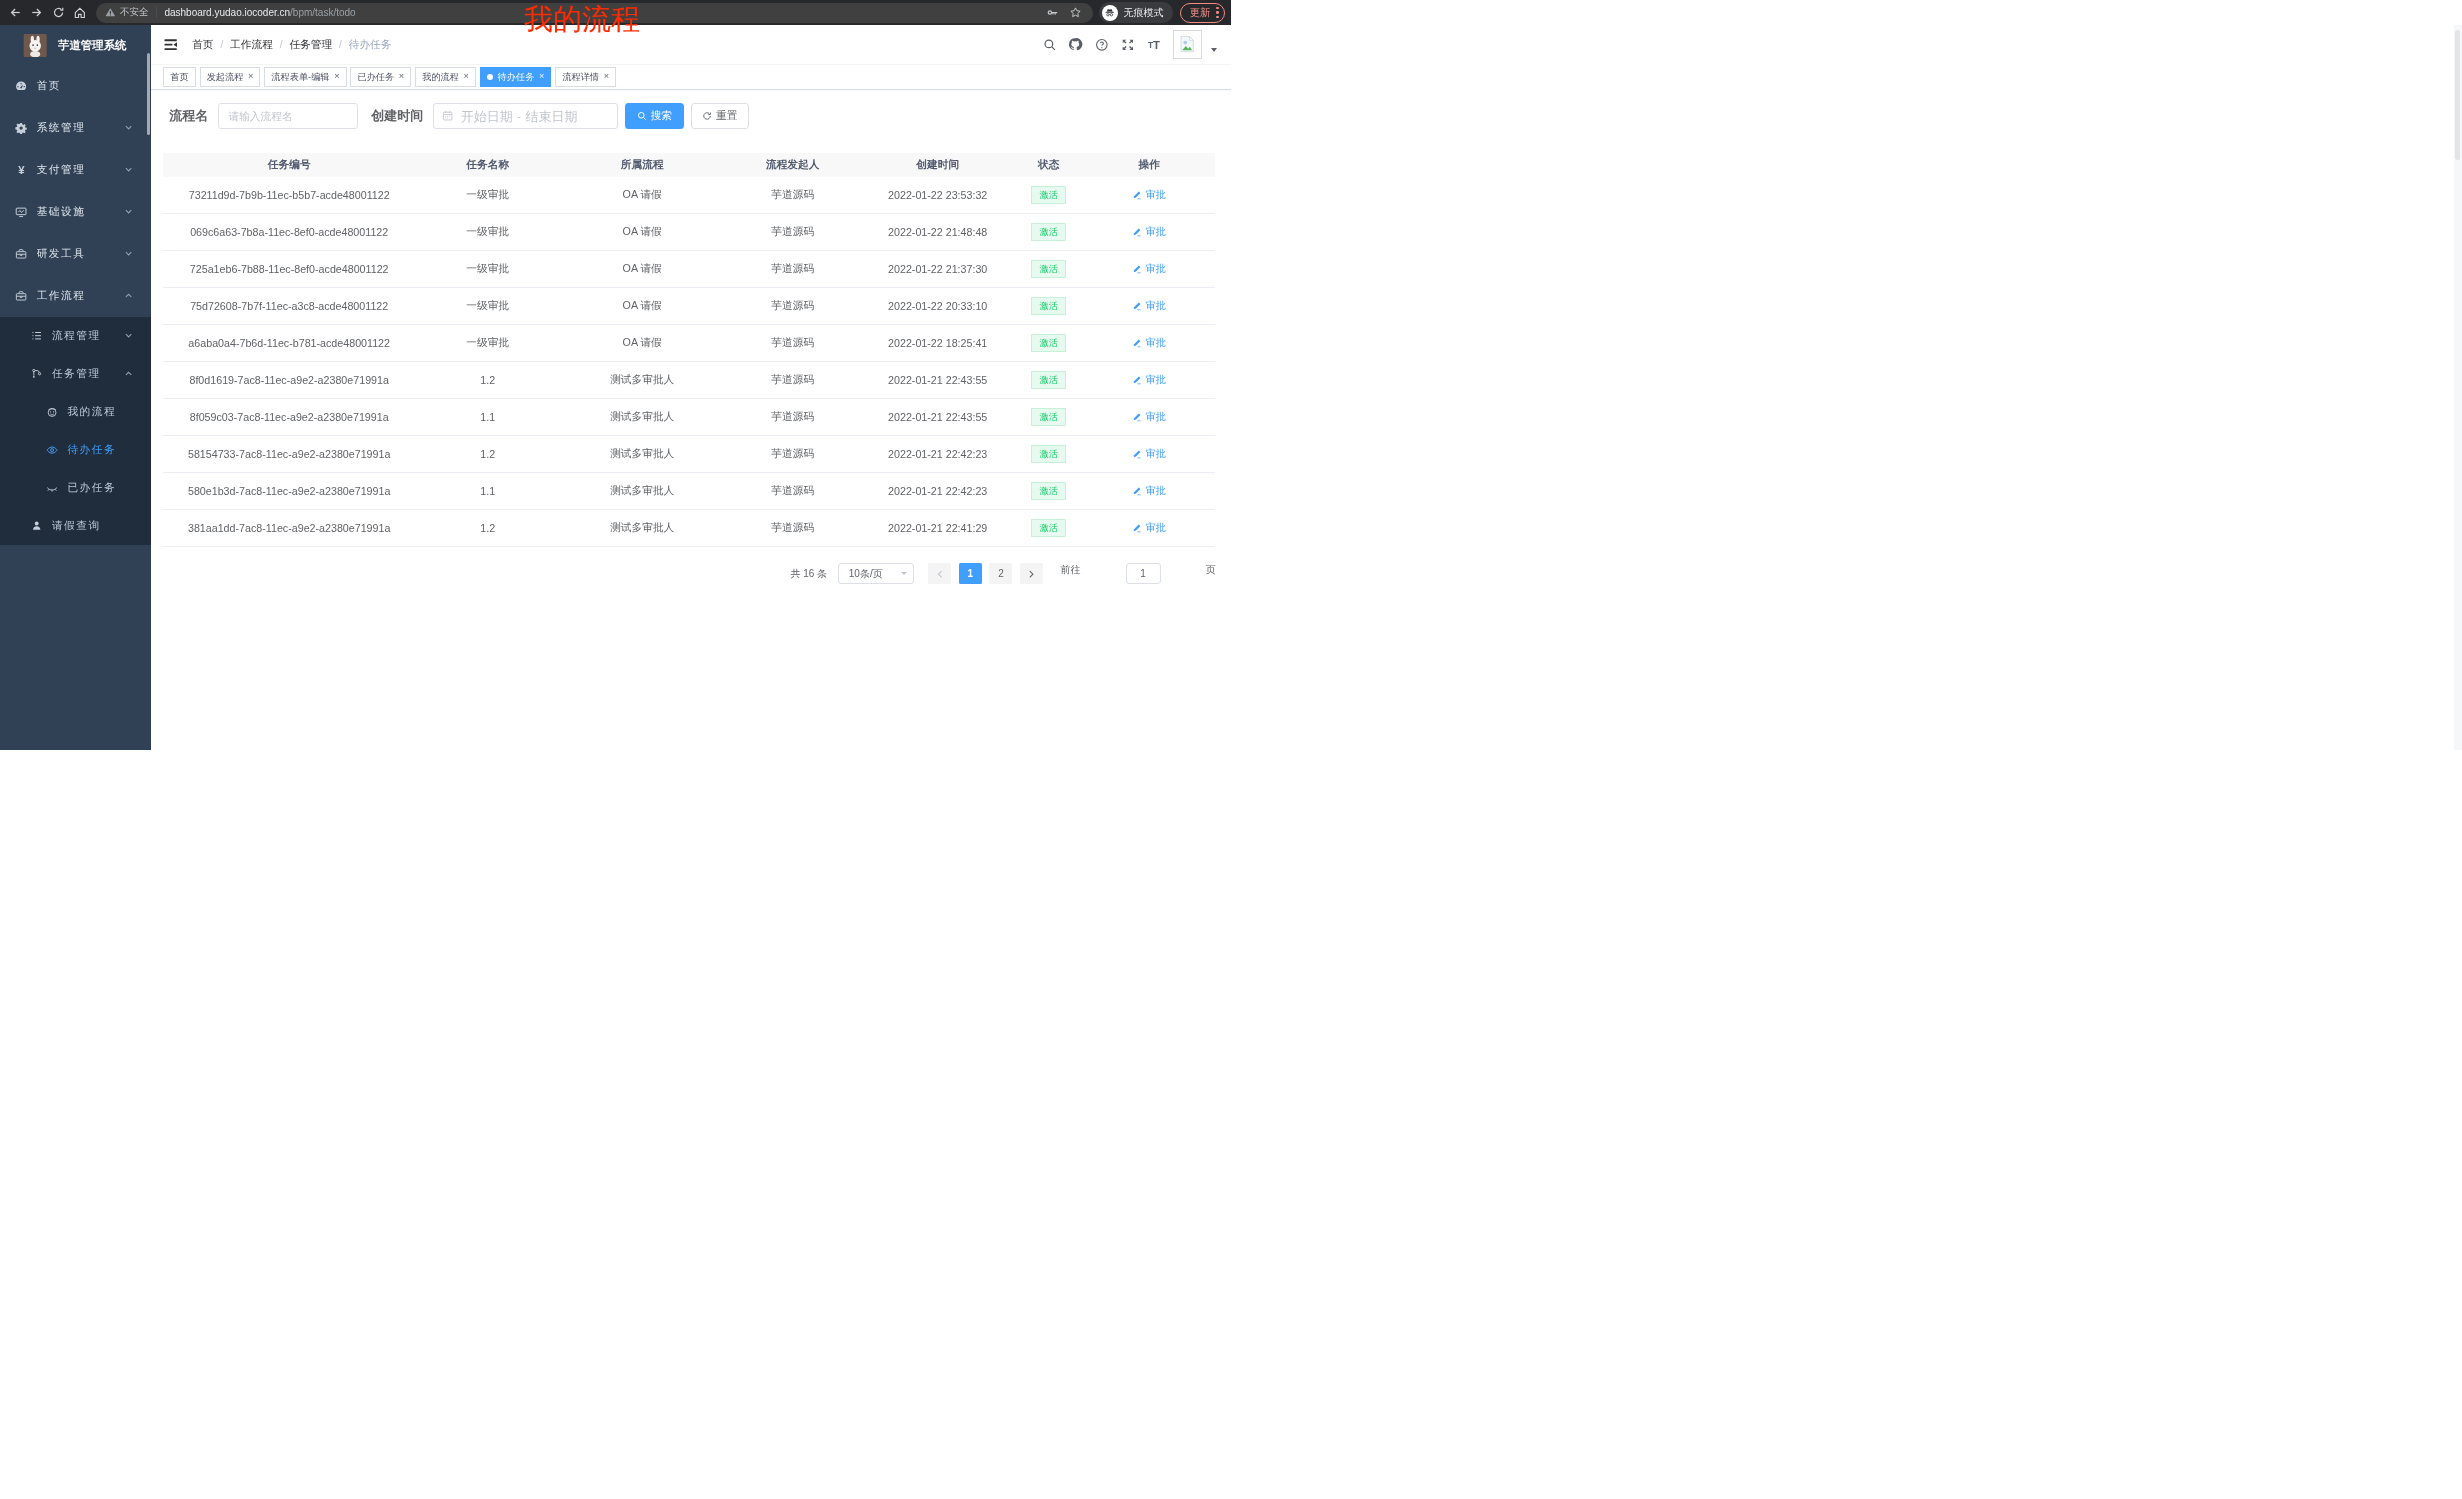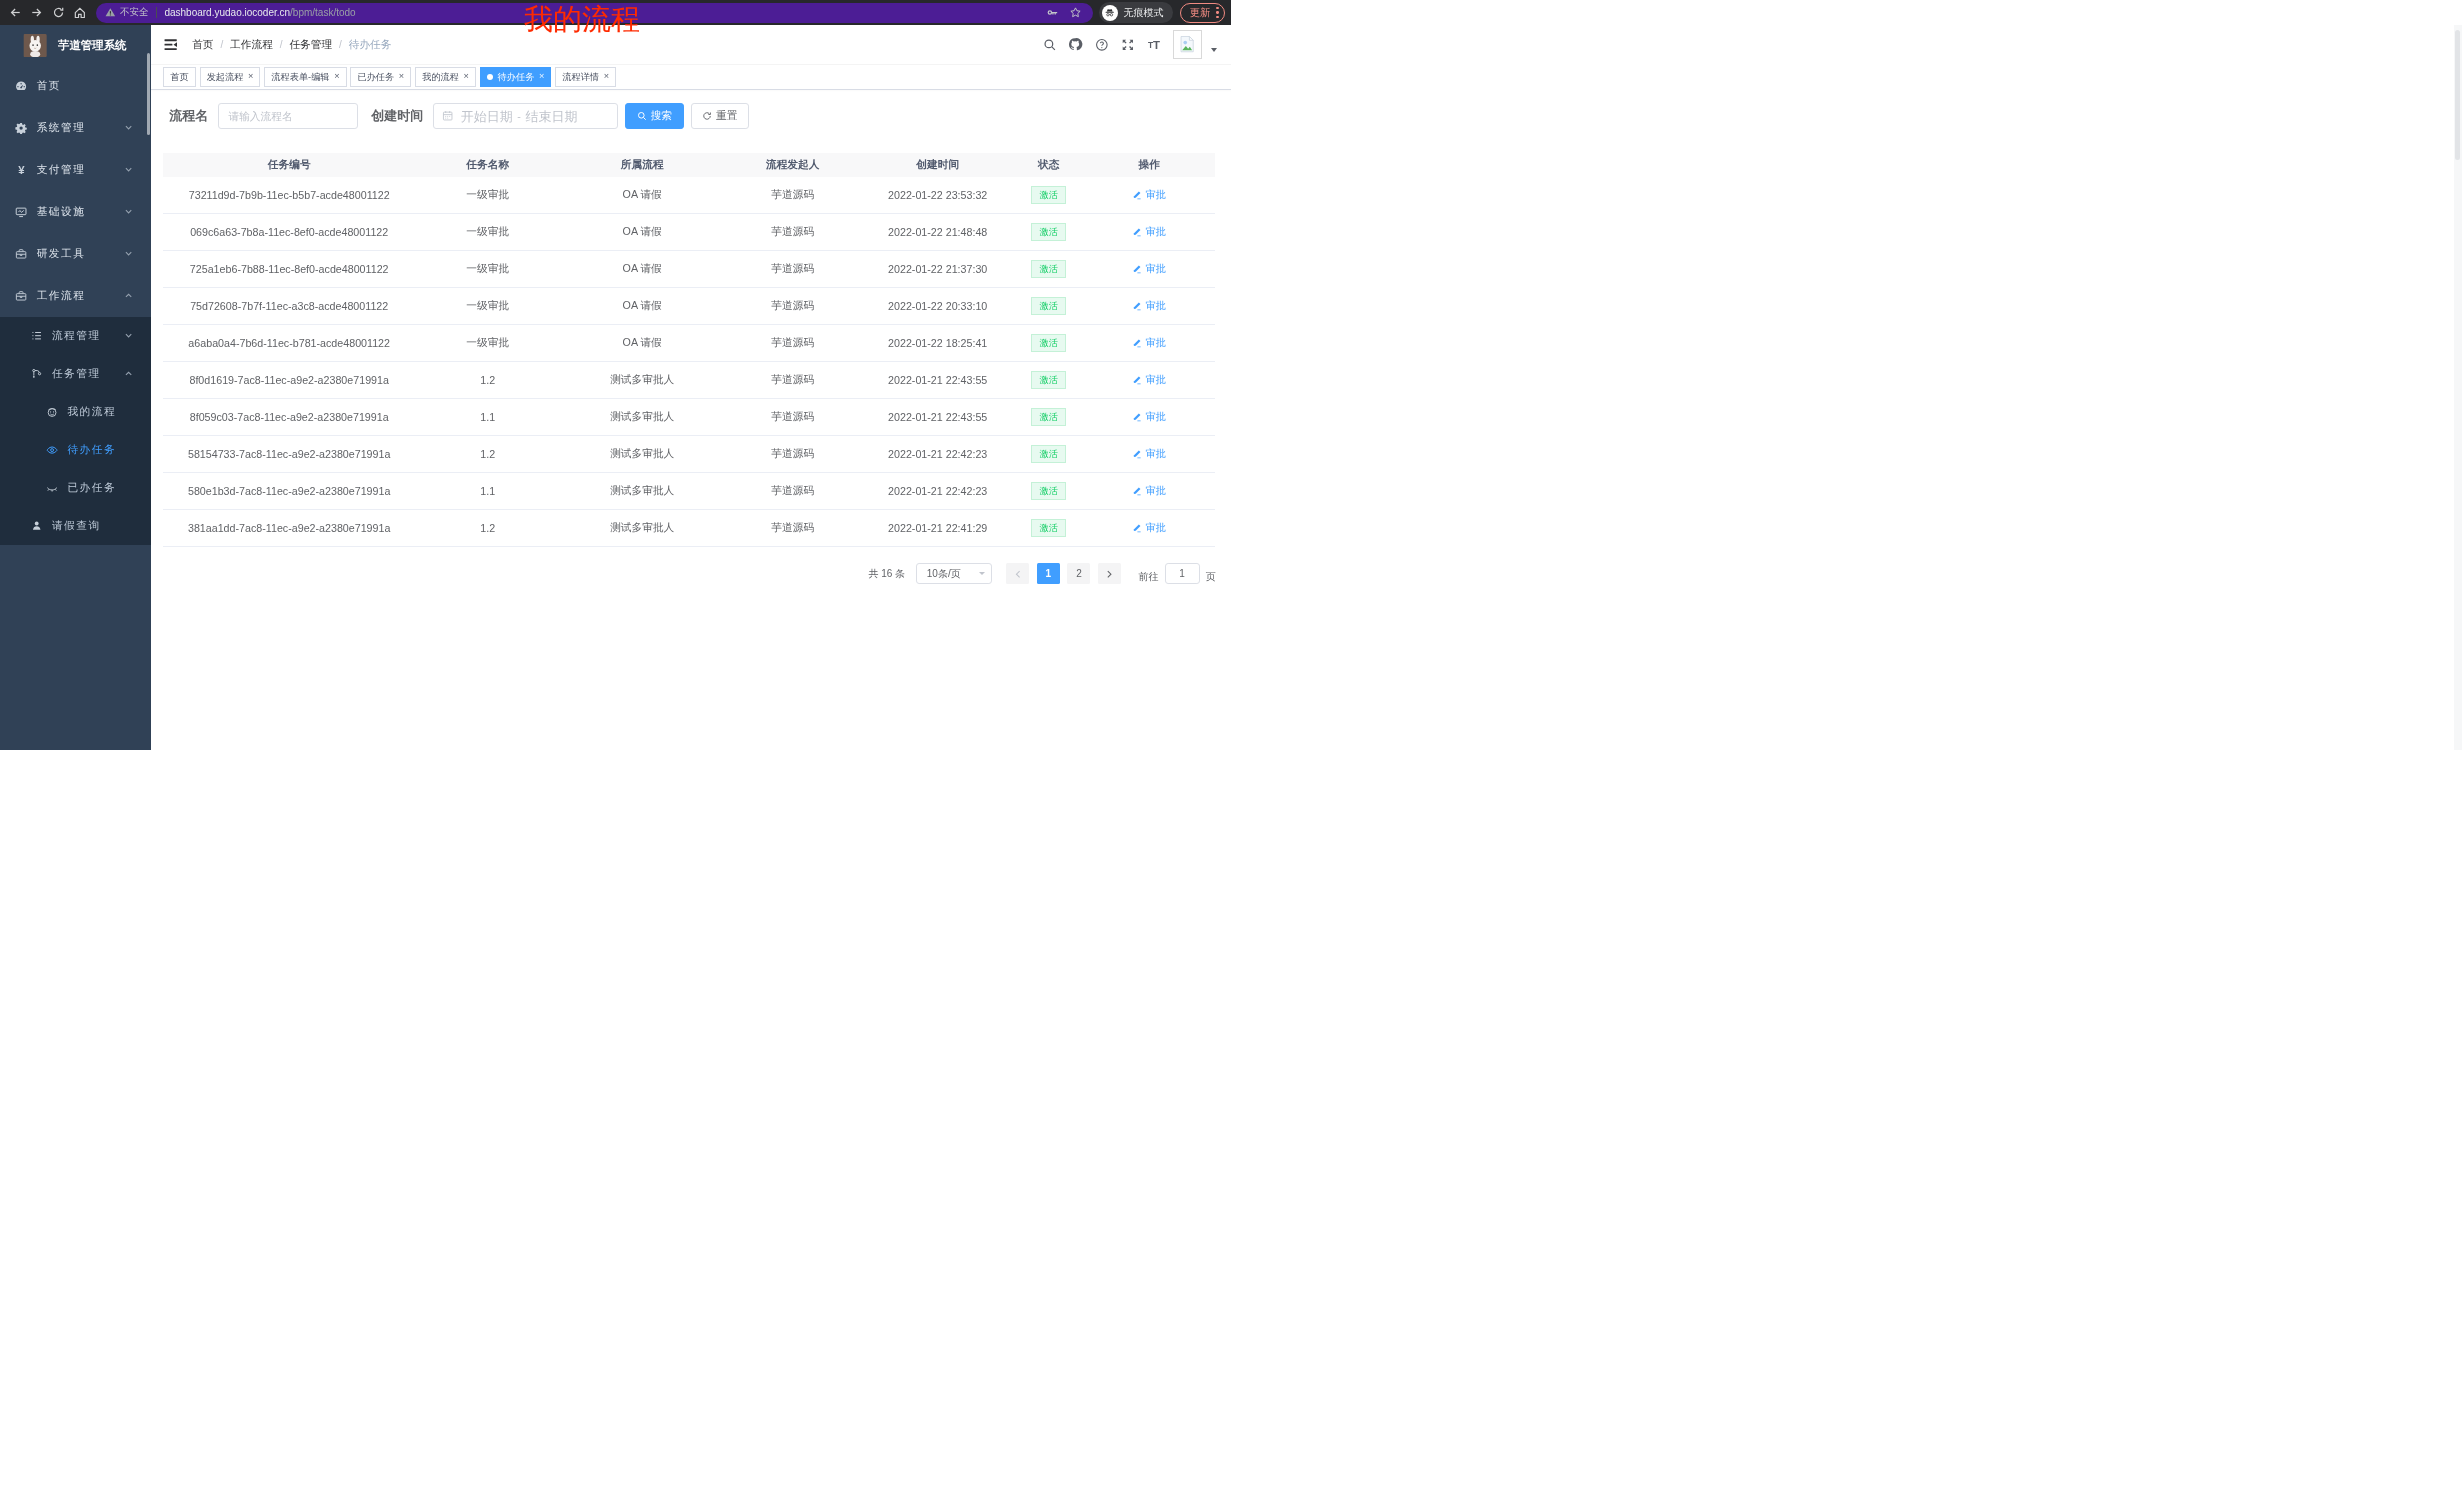--- a/index.html
+++ b/index.html
@@ -6,21 +6,21 @@
     font-family:"Liberation Sans","DejaVu Sans",sans-serif;-webkit-font-smoothing:antialiased;}
   *{box-sizing:border-box;}
 
   
   .annotation{position:absolute;left:524px;top:4.6px;font-size:29px;line-height:1;color:#fe2a00;
     z-index:99;pointer-events:none;letter-spacing:0;}
 
   
   .chrome{height:25px;background:#27282b;display:flex;align-items:center;padding:0 4.6px;position:relative;z-index:5;}
   .nav-btn{width:21.4px;height:21.4px;display:flex;align-items:center;justify-content:center;color:#cfd0d2;flex:0 0 auto;}
-  .omnibox{flex:1;height:20px;margin:0 6.1px;border-radius:10px;background:#4c1d95;display:flex;
+  .omnibox{flex:1;height:20px;margin:0 6.1px;border-radius:10px;background:#404040;display:flex;
     align-items:center;padding:0 8.4px;color:#bdc1c6;}
   .omni-warn{color:#9aa0a6;display:flex;align-items:center;}
   .omni-sec{font-size:9.5px;margin-left:4.6px;color:#c3c6c9;}
   .omni-sep{width:0.8px;height:10.7px;background:#4a4d51;margin:0 7.6px;}
   .url{font-size:10px;white-space:nowrap;}
   .url .host{color:#e8eaed;}
   .url .path{color:#9aa0a6;}
   .omni-spacer{flex:1;}
   .omni-ic{width:18.3px;height:18.3px;display:flex;align-items:center;justify-content:center;color:#c3c6c9;margin-left:4.6px;}
   .incog{height:20.6px;border-radius:10.7px;background:#3a3b3f;display:flex;align-items:center;
@@ -121,21 +121,21 @@
   .pager{display:flex;align-items:center;justify-content:flex-end;margin-top:16px;font-size:10px;color:#606266;}
   .pg-total{margin-right:10.7px;text-align:right;}
   .pg-select{width:76px;height:21.4px;border:0.8px solid #dcdfe6;border-radius:3.1px;display:flex;align-items:center;
     justify-content:space-between;padding:0 6.1px 0 10px;color:#606266;cursor:pointer;margin-right:10.7px;background:#fff;}
   .pg-select .sel-caret{width:0;height:0;border-left:3.4px solid transparent;border-right:3.4px solid transparent;
     border-top:3.8px solid #c0c4cc;}
   .pg-btn{min-width:23px;height:21.4px;border-radius:1.5px;background:#f4f4f5;display:flex;align-items:center;
     justify-content:center;margin:0 3.8px;cursor:pointer;font-size:10px;color:#606266;}
   .pg-btn.disabled{color:#c0c4cc;cursor:default;}
   .pg-btn.page.active{background:#409eff;color:#fff;font-weight:bold;}
-  .pg-goto{margin-left:13.7px;display:flex;align-items:flex-end;}
+  .pg-goto{margin-left:13.7px;display:flex;align-items:flex-start;gap:39px;}
   .pg-goto input{width:35px;height:21.4px;border:0.8px solid #dcdfe6;border-radius:3.1px;margin:0 6.1px;
     text-align:center;font-size:10px;color:#606266;outline:none;font-family:inherit;}
 
   
   .page-scroll{position:absolute;right:0;top:25px;width:8.4px;height:725px;background:#f6f7f8;z-index:4;}
   .page-scroll .thumb{position:absolute;top:4.6px;left:1.5px;width:5.3px;height:130px;border-radius:3.1px;background:#e2e4e7;}
 </style>
 </head>
 <body>
 

